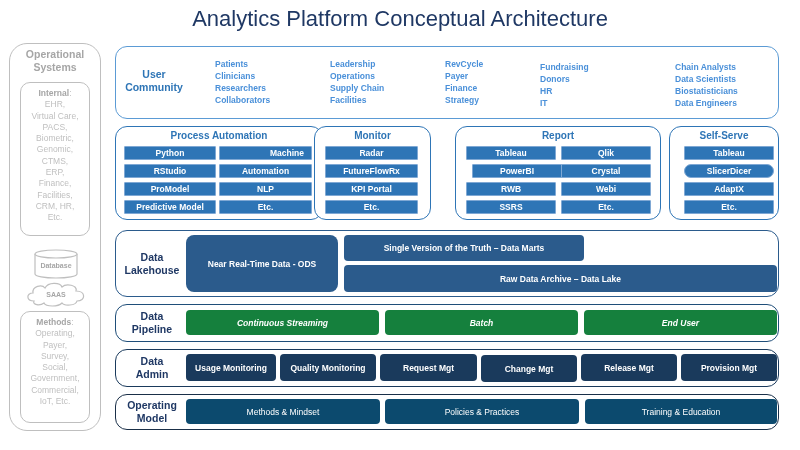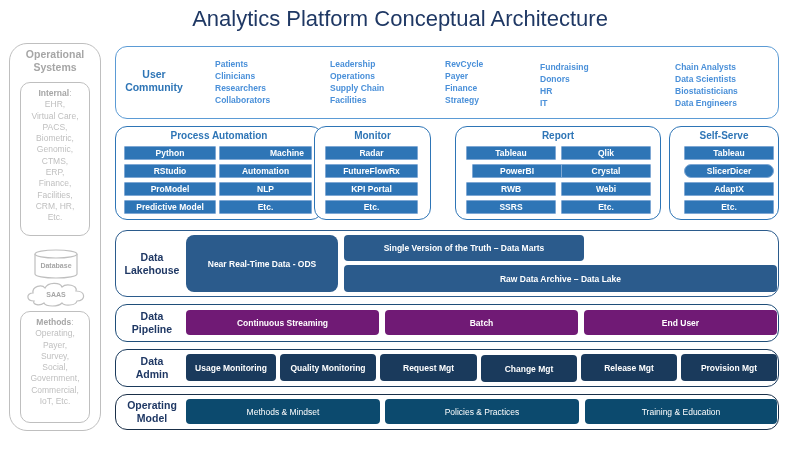--- a/index.html
+++ b/index.html
@@ -30,21 +30,21 @@
   .tp-head { position: absolute; top: 3px; left: 0; width: 100%; text-align: center; font-weight: bold; font-size: 10px; color: #2e75b6; }
   .pill { position: absolute; height: 14px; background: #2e75b6; border: 1px solid #7fa8d4; color: #fff; font-size: 8.5px; font-weight: bold; text-align: center; line-height: 12px; border-radius: 1px; }
 
   
   .layer { left: 115px; width: 664px; }
   .layer .lbl { left: 4px; width: 64px; color: #1f3864; }
   .blk { position: absolute; color: #fff; font-size: 8.5px; font-weight: bold; text-align: center; border-radius: 4px; display: flex; align-items: center; justify-content: center; }
   .lh { top: 230px; height: 67px; border-color: #2b5b8c; }
   .lh .blk { background: #2b5b8c; }
   .pl { top: 304px; height: 38px; border-color: #1f4e79; }
-  .pl .blk { background: #701a75; }
+  .pl .blk { background: #15803d; font-style: italic; }
   .ad { top: 349px; height: 38px; border-color: #1a3a5c; }
   .ad .blk { background: #1a3a5c; }
   .om { top: 394px; height: 36px; border-color: #1a2f48; }
   .om .blk { background: #0c4a6e; font-weight: normal; }
 </style>
 </head>
 <body>
 
 <div class="title">Analytics Platform Conceptual Architecture</div>
 

